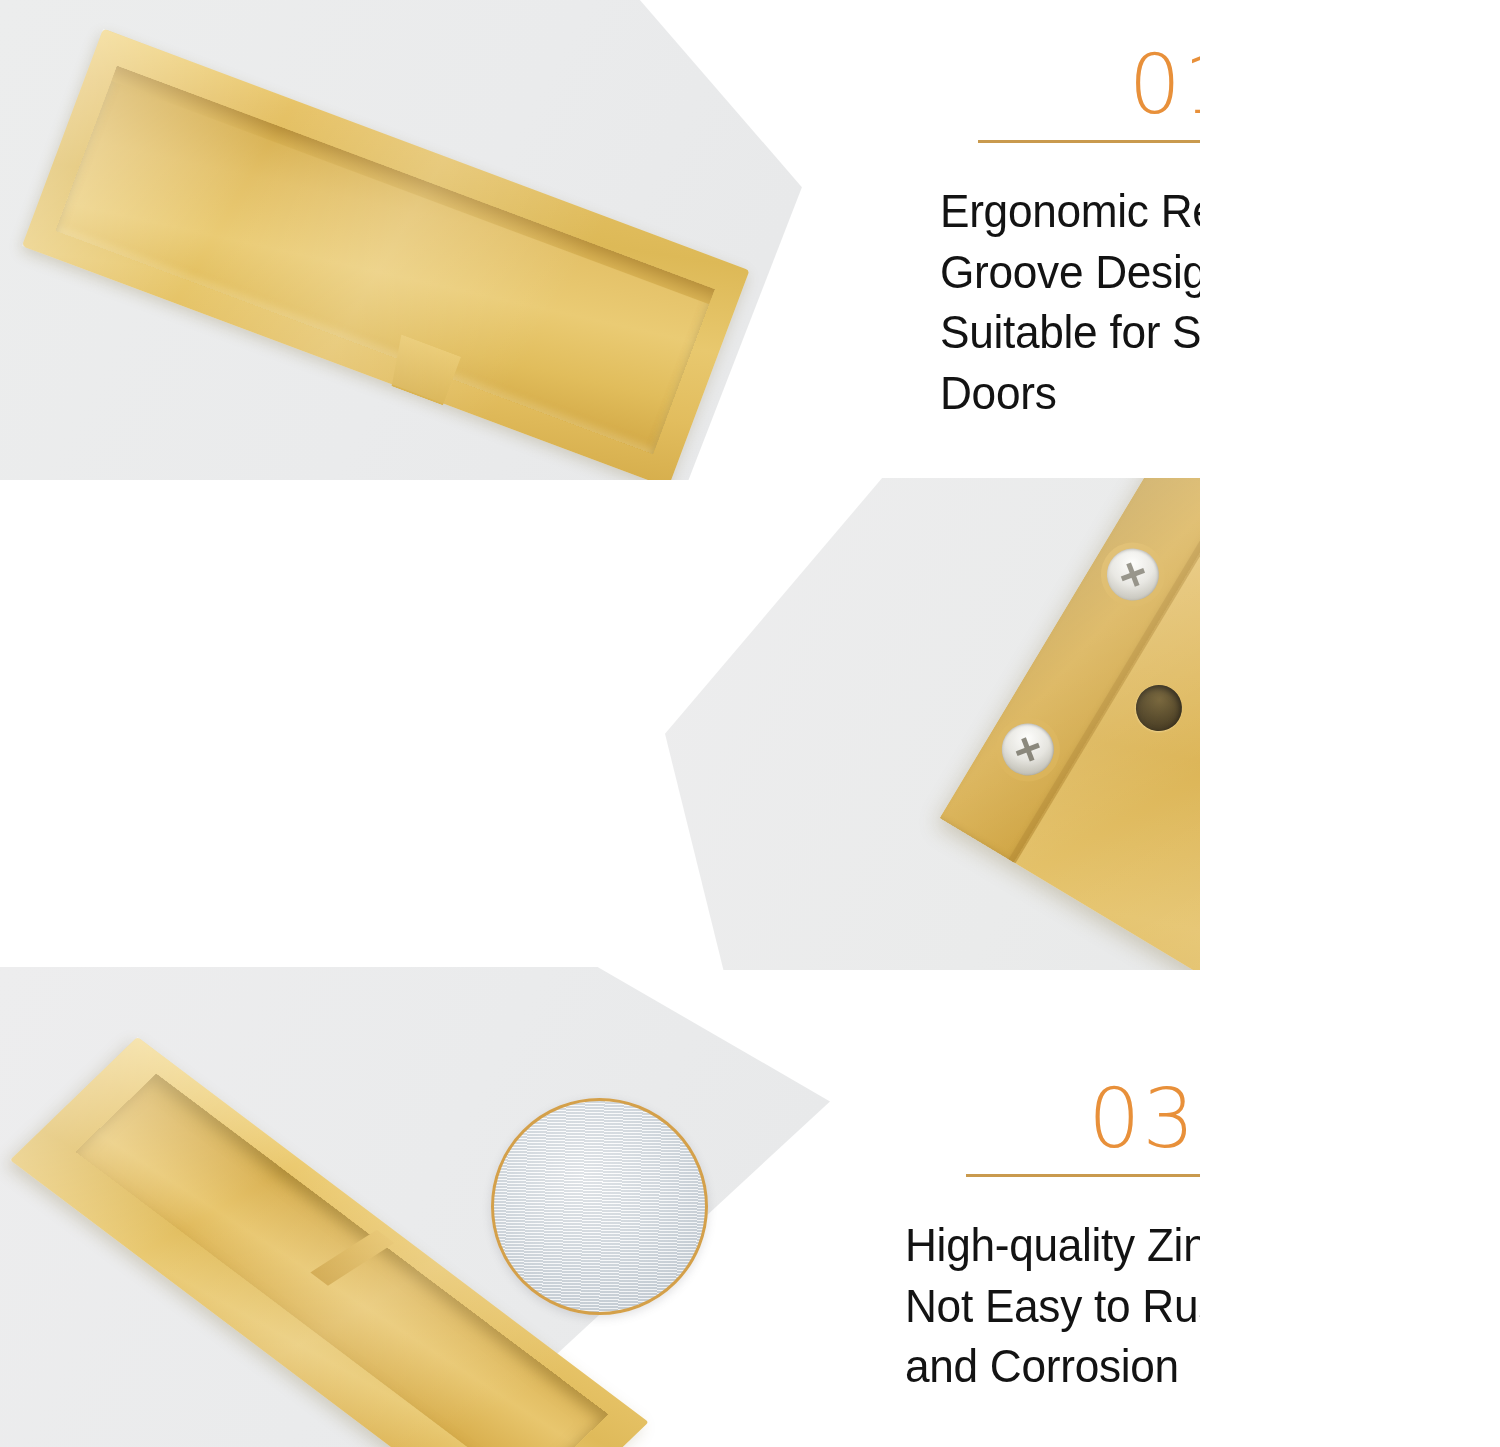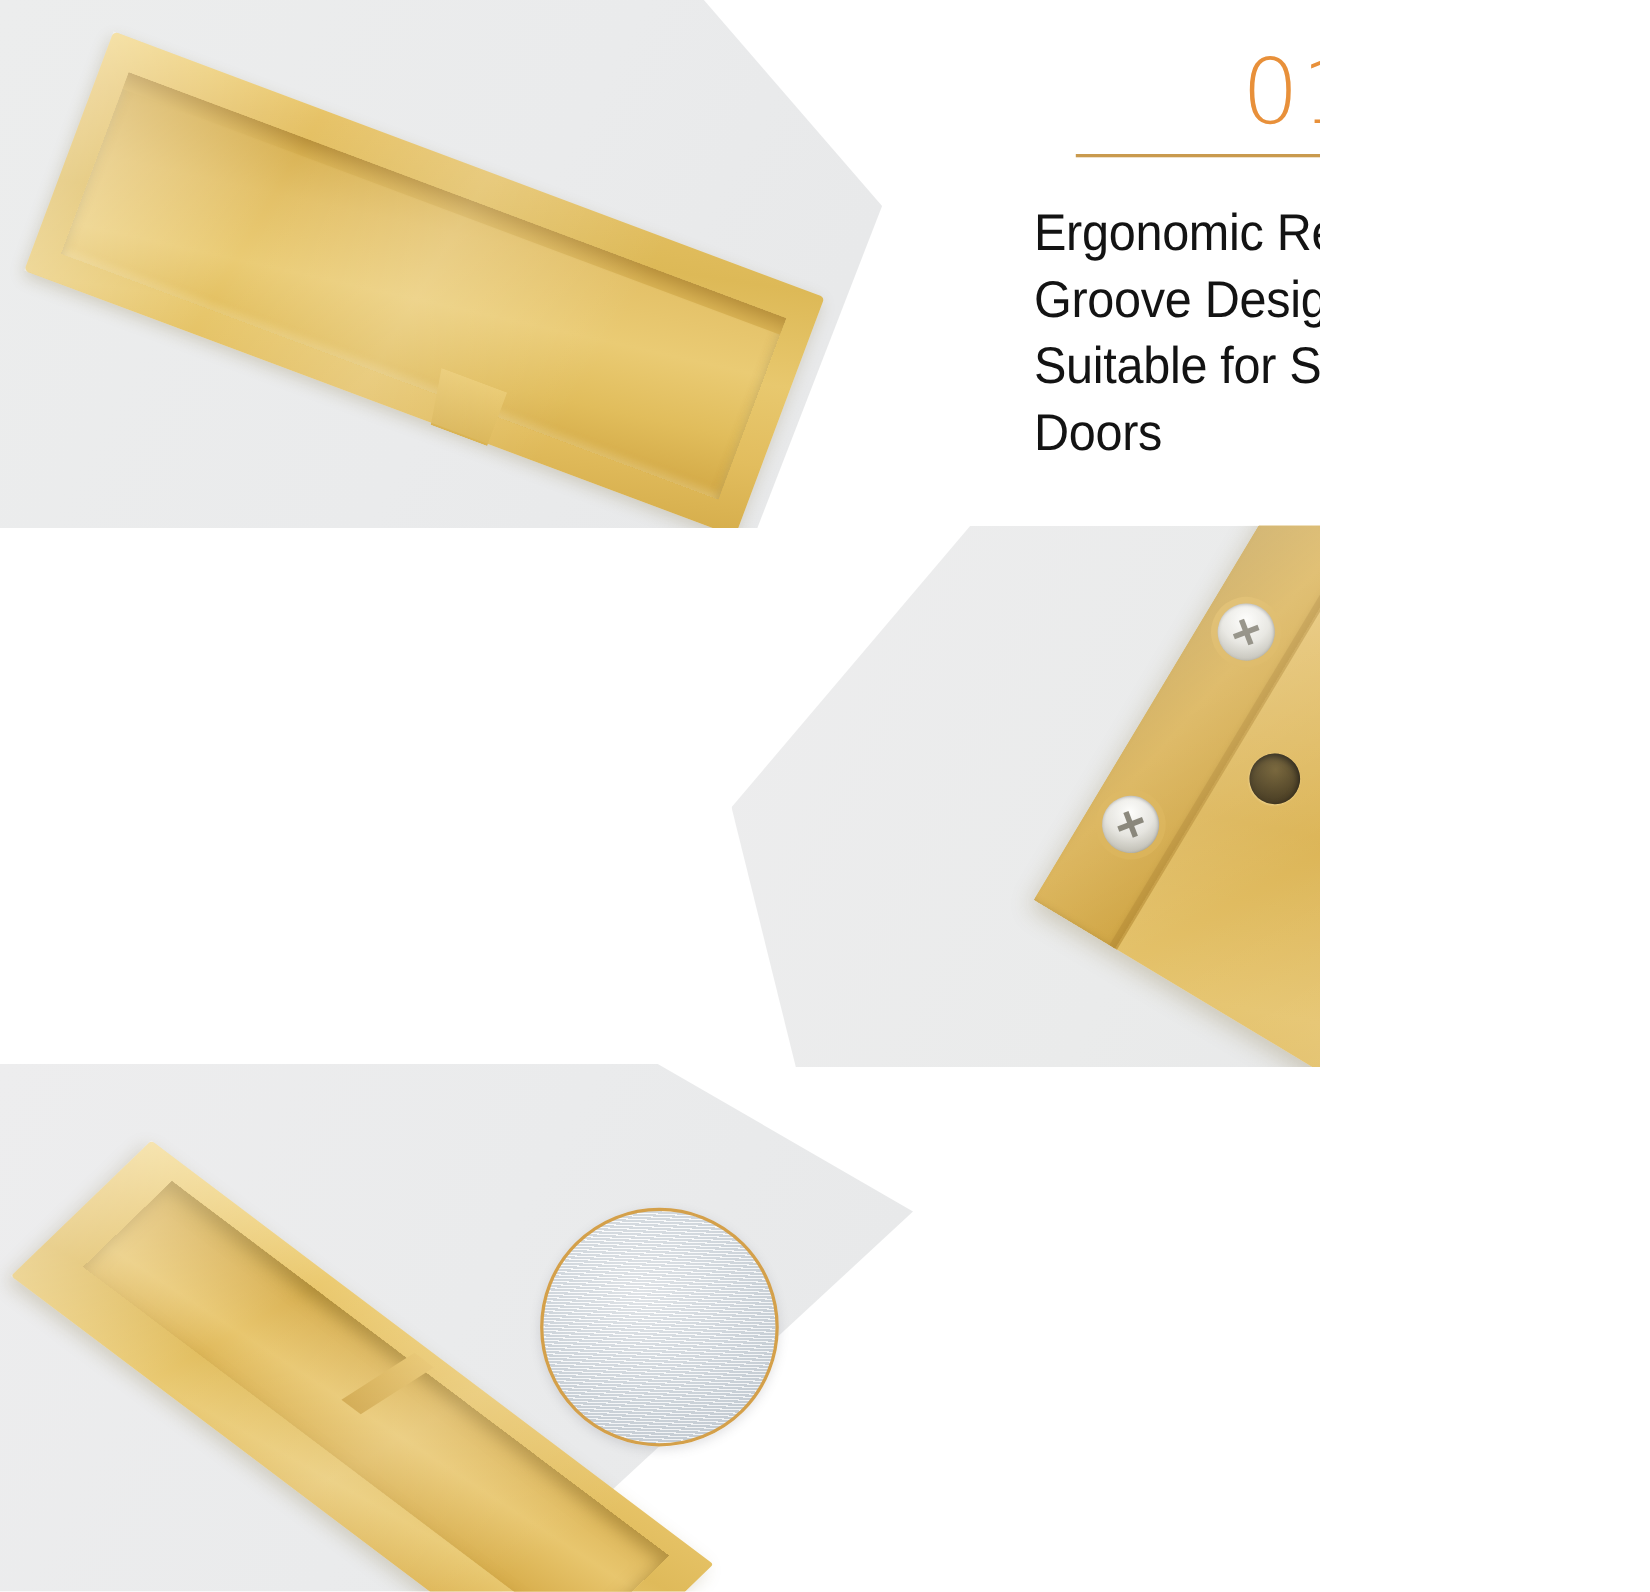--- a/index.html
+++ b/index.html
@@ -299,14 +299,21 @@
   <div class="feature" id="feature-01">
     <div class="feature-num">01</div>
     <div class="feature-rule"></div>
     <div class="feature-text">Ergonomic Recessed
 Groove Design, More
 Suitable for Sliding
 Doors</div>
   </div>
 
 
+  <div class="feature" id="feature-03">
+    <div class="feature-num">03</div>
+    <div class="feature-rule"></div>
+    <div class="feature-text">High-quality Zinc alloy,
+Not Easy to Rust
+and Corrosion</div>
+  </div>
 
 </div>
 
 </body></html>

